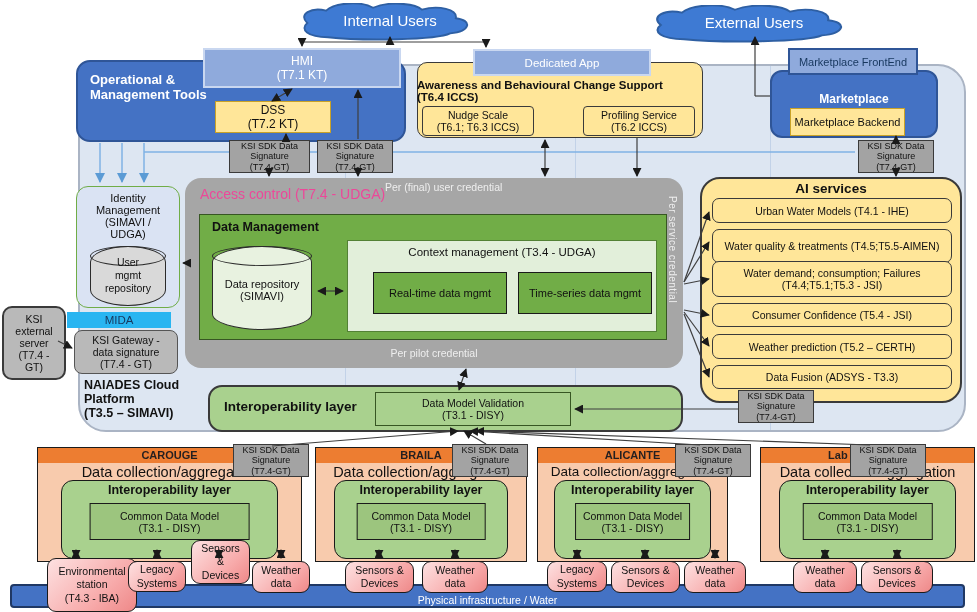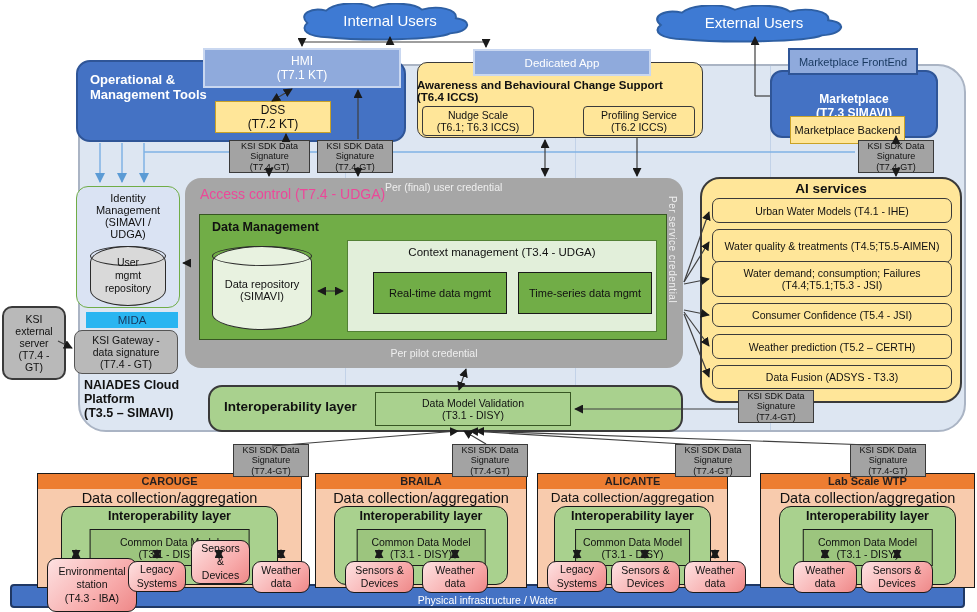--- a/index.html
+++ b/index.html
@@ -17,21 +17,21 @@
   .ksi{width:76px;height:33px;background:#a3a3a3;border:1.6px solid #3a3a3a;font-size:9px;
        line-height:1.18;z-index:6;}
   .cloud-txt{position:absolute;left:0;top:0;right:0;bottom:4px;color:#fff;font-size:15px;
        display:flex;align-items:center;justify-content:center;}
   .cyl{border:1.5px solid #2b2b2b;border-radius:50%/16px;}
   .cyl::before{content:"";position:absolute;top:-1px;left:-1px;right:-1px;height:20px;
        border:1.5px solid #2b2b2b;border-radius:50%;box-sizing:border-box;}
   .vtext{writing-mode:vertical-rl;color:#eee;font-size:10px;letter-spacing:.5px;}
   .ai-item{left:712px;width:240px;background:#ffe699;border:1.5px solid #3a3a3a;
        border-radius:7px;font-size:10.5px;}
-  .pilot{top:473px;height:115px;z-index:2;}
+  .pilot{top:447px;height:115px;z-index:2;}
   .pilot .hdr{position:absolute;left:0;right:0;top:0;height:17px;background:#ed7d31;
        border:1.3px solid #1a1a1a;font-weight:bold;font-size:11px;color:#241f20;
        text-align:center;line-height:15px;box-sizing:border-box;}
   .pilot .body{position:absolute;left:0;right:0;top:16px;bottom:0;background:#f8cbad;
        border:1.3px solid #1a1a1a;border-top:none;box-sizing:border-box;}
   .pilot .coll{position:absolute;top:17px;left:0;right:0;text-align:center;font-size:14.5px;}
   .pilot .il{position:absolute;left:9%;right:9%;top:33px;bottom:3px;background:#a9d18e;
        border:1.6px solid #1a1a1a;border-radius:12px;box-sizing:border-box;}
   .pilot .ilt{position:absolute;top:3px;left:0;right:0;text-align:center;font-weight:bold;
        font-size:12.5px;}
@@ -99,35 +99,35 @@
   <div class="abs lblue ctr" style="left:473px;top:49px;width:178px;height:27px;font-size:11.5px;z-index:4;">Dedicated App</div>
   <div class="abs yellow ctr tx" style="left:422px;top:106px;width:112px;height:30px;font-size:10.5px;border-radius:4px;z-index:3;">Nudge Scale
 (T6.1; T6.3 ICCS)</div>
   <div class="abs yellow ctr tx" style="left:583px;top:106px;width:112px;height:30px;font-size:10.5px;border-radius:4px;z-index:3;">Profiling Service
 (T6.2 ICCS)</div>
 
   <div class="abs bluebox" style="left:770px;top:70px;width:168px;height:68px;border-radius:12px;z-index:2;"></div>
   <div class="abs tx" style="left:770px;top:92px;width:168px;text-align:center;font-weight:bold;font-size:12px;color:#fff;z-index:3;">Marketplace
 (T7.3 SIMAVI)</div>
   <div class="abs lblue ctr" style="left:788px;top:48px;width:130px;height:27px;font-size:11px;color:#17375e;border-color:#2f5597;z-index:4;">Marketplace FrontEnd</div>
-  <div class="abs yellow ctr" style="left:790px;top:108px;width:115px;height:28px;font-size:11px;border-color:#c9a227;z-index:4;margin-top:8px;">Marketplace Backend</div>
+  <div class="abs yellow ctr" style="left:790px;top:108px;width:115px;height:28px;font-size:11px;border-color:#c9a227;z-index:4;">Marketplace Backend</div>
   <div class="abs ksi ctr tx" style="left:858px;top:140px;">KSI SDK Data
 Signature
 (T7.4-GT)</div>
 
   <div class="abs tx" style="left:76px;top:186px;width:104px;height:122px;background:#dae3f3;border:1.8px solid #70ad47;border-radius:12px;z-index:2;"></div>
   <div class="abs tx" style="left:76px;top:192px;width:104px;text-align:center;font-size:11px;z-index:3;">Identity
 Management
 (SIMAVI /
 UDGA)</div>
   <div class="abs cyl" style="left:90px;top:246px;width:76px;height:60px;background:#d9d9d9;z-index:3;"></div>
   <div class="abs tx" style="left:90px;top:256px;width:76px;text-align:center;font-size:10.5px;line-height:1.25;z-index:4;">User
 mgmt
 repository</div>
-  <div class="abs ctr" style="left:86px;top:312px;width:92px;height:16px;background:#29b5f1;font-size:11.5px;color:#17375e;z-index:3;">MIDA</div>
+  <div class="abs ctr" style="left:67px;top:312px;width:104px;height:16px;background:#29b5f1;font-size:11.5px;color:#17375e;z-index:3;">MIDA</div>
   <div class="abs ctr tx" style="left:74px;top:330px;width:104px;height:44px;background:#b9b9b9;border:1.8px solid #555;border-radius:8px;font-size:10.5px;line-height:1.15;z-index:3;">KSI Gateway -
 data signature
 (T7.4 - GT)</div>
   <div class="abs tx" style="left:84px;top:378px;width:140px;font-weight:bold;font-size:12.5px;z-index:3;">NAIADES Cloud
 Platform
 (T3.5 – SIMAVI)</div>
   <div class="abs ctr tx" style="left:2px;top:306px;width:64px;height:74px;background:#b9b9b9;border:2px solid #3a3a3a;border-radius:10px;font-size:10.5px;line-height:1.15;z-index:3;">KSI
 external
 server
 (T7.4 -

